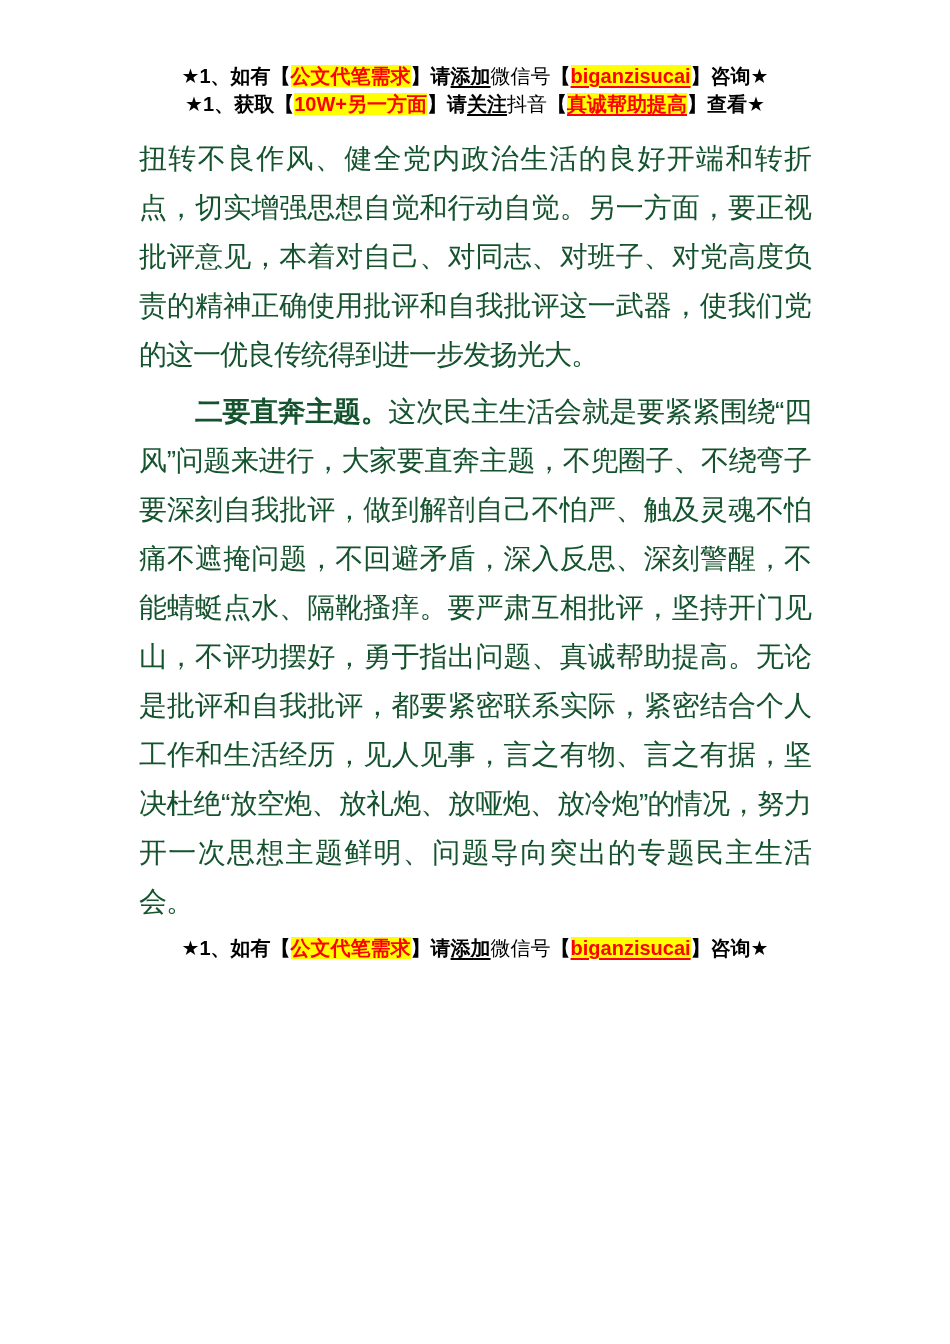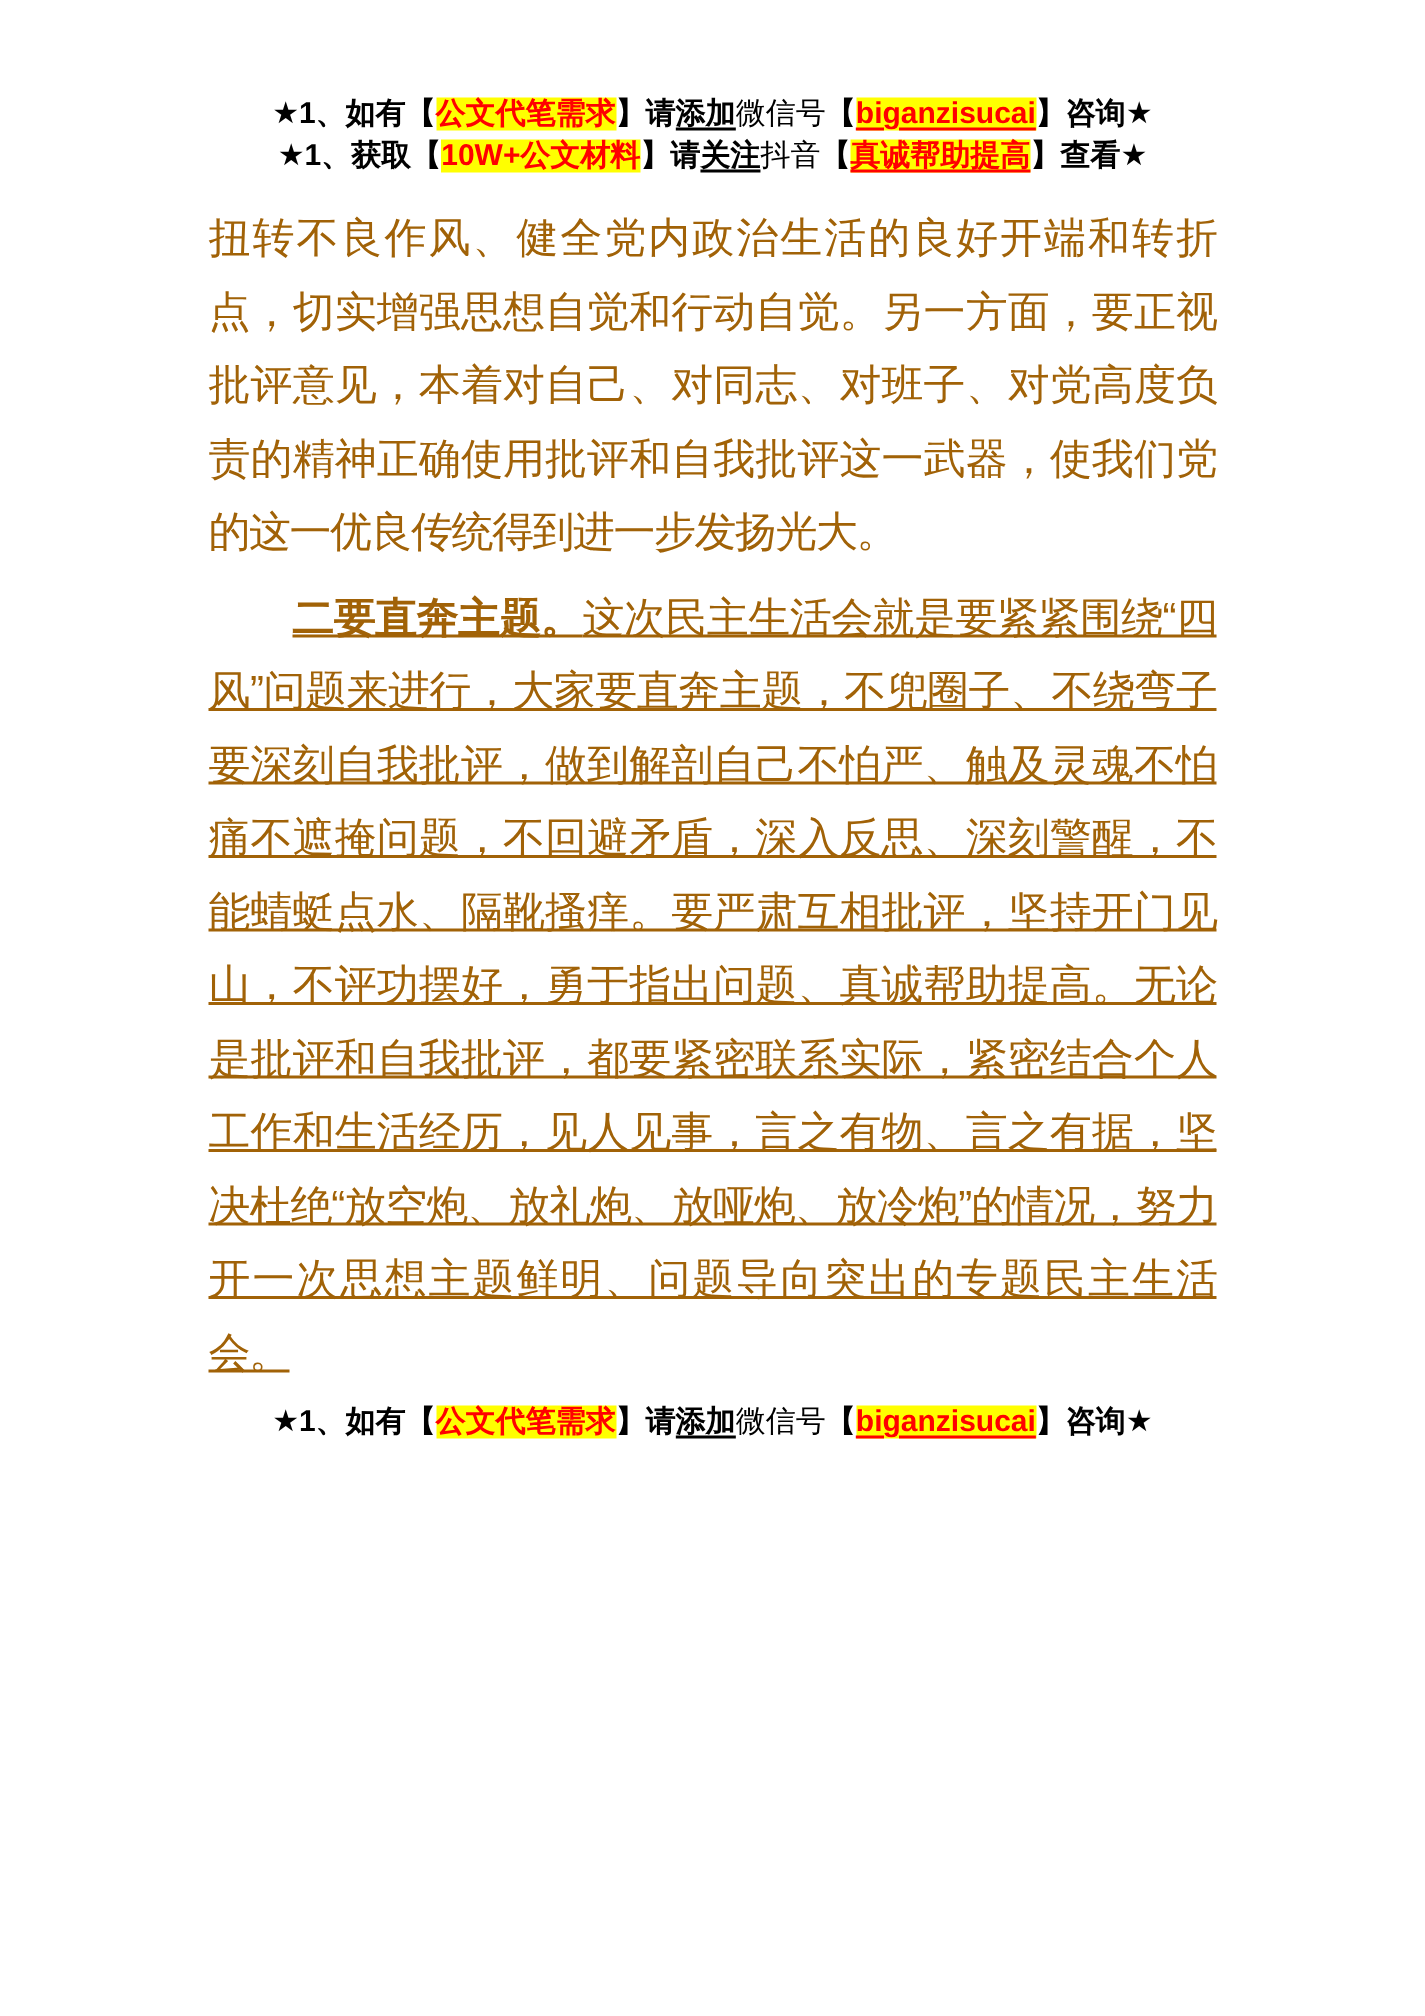--- a/index.html
+++ b/index.html
@@ -43,37 +43,37 @@
   }
   .notice .normal { font-weight: 400; }
   
   .body-text {
     width: 672px;
     margin: 16px auto 0 auto;
     font-size: 28px;
     line-height: 49px;
     text-align: justify;
     text-justify: inter-character;
-    color: #a16207;
+    color: #14532d;
   }
   .body-text p {
     margin: 0 0 8px 0;
     letter-spacing: -1px;
   }
-  .body-text p.indent { text-indent: 2em; text-decoration: underline; }
+  .body-text p.indent { text-indent: 2em; }
   .body-text .lead { font-weight: bold; }
 </style>
 </head>
 <body>
 
 <div class="page">
 
   <div class="notice header">
     <div><span>★1、如有【</span><span class="hl">公文代笔需求</span><span>】请</span><span class="ul">添加</span><span class="normal">微信号</span><span>【</span><span class="hl ul">biganzisucai</span><span>】咨询★</span></div>
-    <div><span>★1、获取【</span><span class="hl">10W+公文材料</span><span>】请</span><span class="ul">关注</span><span class="normal">抖音</span><span>【</span><span class="hl ul">真诚帮助提高</span><span>】查看★</span></div>
+    <div><span>★1、获取【</span><span class="hl">10W+另一方面</span><span>】请</span><span class="ul">关注</span><span class="normal">抖音</span><span>【</span><span class="hl ul">真诚帮助提高</span><span>】查看★</span></div>
   </div>
 
   <div class="body-text">
     <p><span>扭转不良作风、健全党内政治生活的良好开端和转折点，切实增强思想自觉和行动自觉。另一方面，要正视批评意见，本着对自己、对同志、对班子、对党高度负责的精神正确使用批评和自我批评这一武器，使我们党的这一优良传统得到进一步发扬光大。</span></p>
     <p class="indent"><span class="lead">二要直奔主题。</span><span>这次民主生活会就是要紧紧围绕“四风”问题来进行，大家要直奔主题，不兜圈子、不绕弯子要深刻自我批评，做到解剖自己不怕严、触及灵魂不怕痛不遮掩问题，不回避矛盾，深入反思、深刻警醒，不能蜻蜓点水、隔靴搔痒。要严肃互相批评，坚持开门见山，不评功摆好，勇于指出问题、真诚帮助提高。无论是批评和自我批评，都要紧密联系实际，紧密结合个人工作和生活经历，见人见事，言之有物、言之有据，坚决杜绝“放空炮、放礼炮、放哑炮、放冷炮”的情况，努力开一次思想主题鲜明、问题导向突出的专题民主生活会。</span></p>
   </div>
 
   <div class="notice footer">
     <div><span>★1、如有【</span><span class="hl">公文代笔需求</span><span>】请</span><span class="ul">添加</span><span class="normal">微信号</span><span>【</span><span class="hl ul">biganzisucai</span><span>】咨询★</span></div>
 

